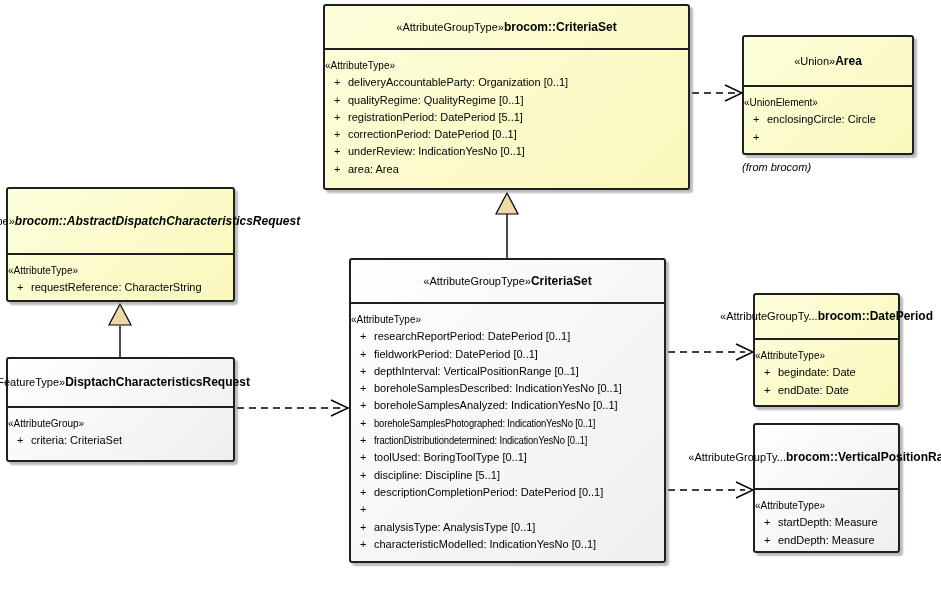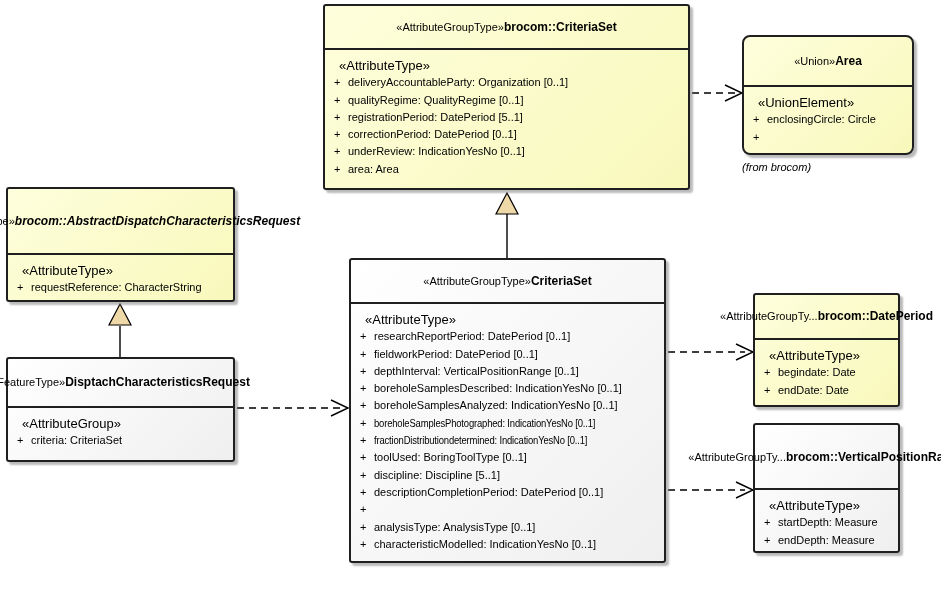--- a/index.html
+++ b/index.html
@@ -24,32 +24,32 @@
   .hdr{
     box-sizing:border-box; border-bottom:2px solid var(--border);
     display:flex; flex-direction:row; justify-content:center; align-items:center;
     text-align:center; line-height:16.5px;
   }
   .stereo{font-size:11px; font-weight:400;}
   .cname{font-size:12px; font-weight:700;text-align:center;}
   .cname.italic{font-style:italic;}
 
   .cbody{box-sizing:border-box; padding-top:7px;}
-  .attr-stereo{font-size:13px; padding-left:14px; line-height:17.3px; white-space:nowrap;}
+  .attr-stereo{font-size:10px; line-height:17.3px; white-space:nowrap;}
   .attr-row{display:flex; line-height:17.3px; white-space:nowrap;}
   .attr-row .vis{font-size:11px; width:23px; padding-left:9px; box-sizing:border-box; flex:0 0 auto;}
   .attr-row .atx{font-size:11px; flex:0 0 auto;}
   .attr-row .atx.condensed{transform:scaleX(.86); transform-origin:left center; letter-spacing:-.2px;}
 
   .note{position:absolute; font-size:11px; font-style:italic; text-align:left;}
 
   
   #c0{left:323px; top:4px;  width:367px; height:186px;}
   #c0 .hdr{height:44px;}
-  #c1{left:742px; top:35px; width:172px; height:120px;border-radius:8px;}
+  #c1{left:742px; top:35px; width:172px; height:120px;}
   #c1 .hdr{height:50px;}
   #c2{left:6px;   top:187px; width:229px; height:115px;}
   #c2 .hdr{height:66px; line-height:16px;}
   #c3{left:6px;   top:357px; width:229px; height:105px;}
   #c3 .hdr{height:49px;}
   #c4{left:349px; top:258px; width:317px; height:305px;}
   #c4 .hdr{height:44px;}
   #c5{left:753px; top:293px; width:147px; height:114px;}
   #c5 .hdr{height:45px;}
   #c6{left:753px; top:423px; width:147px; height:130px;}

